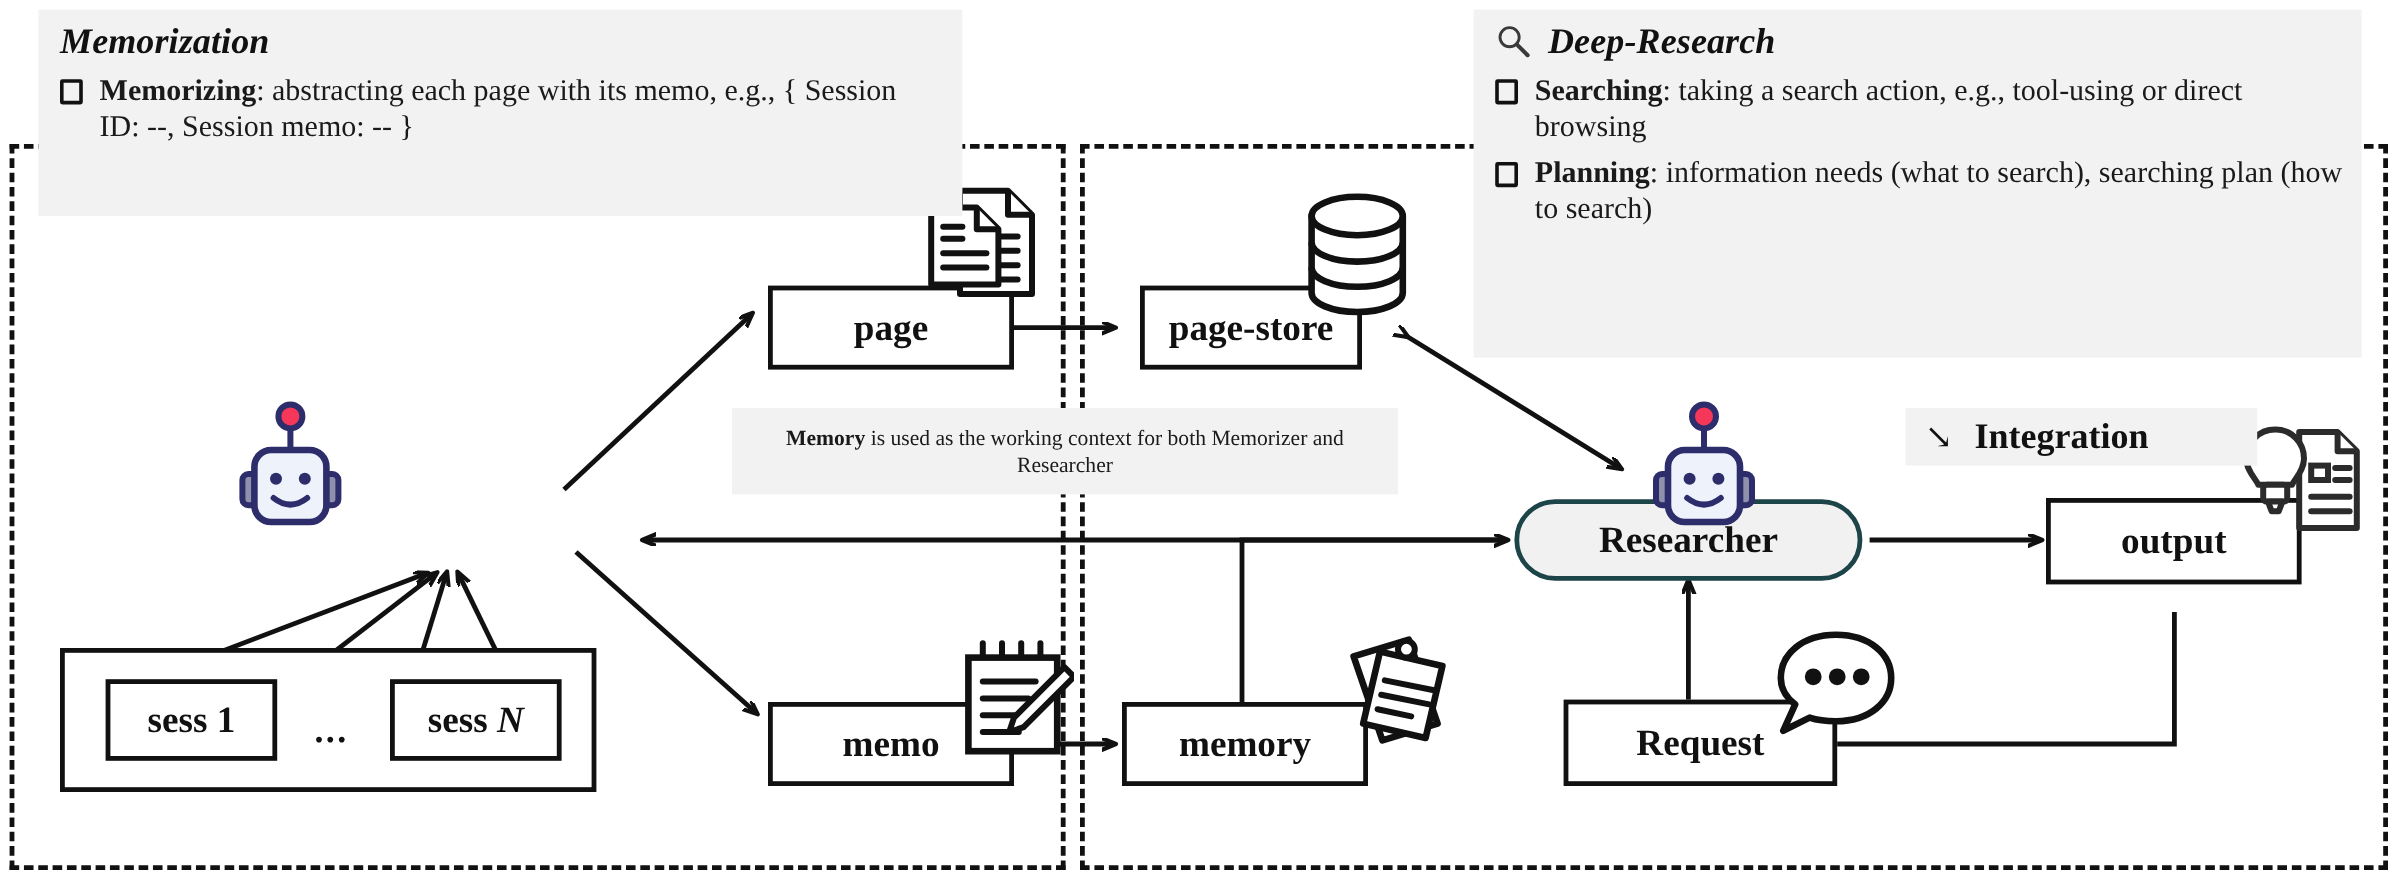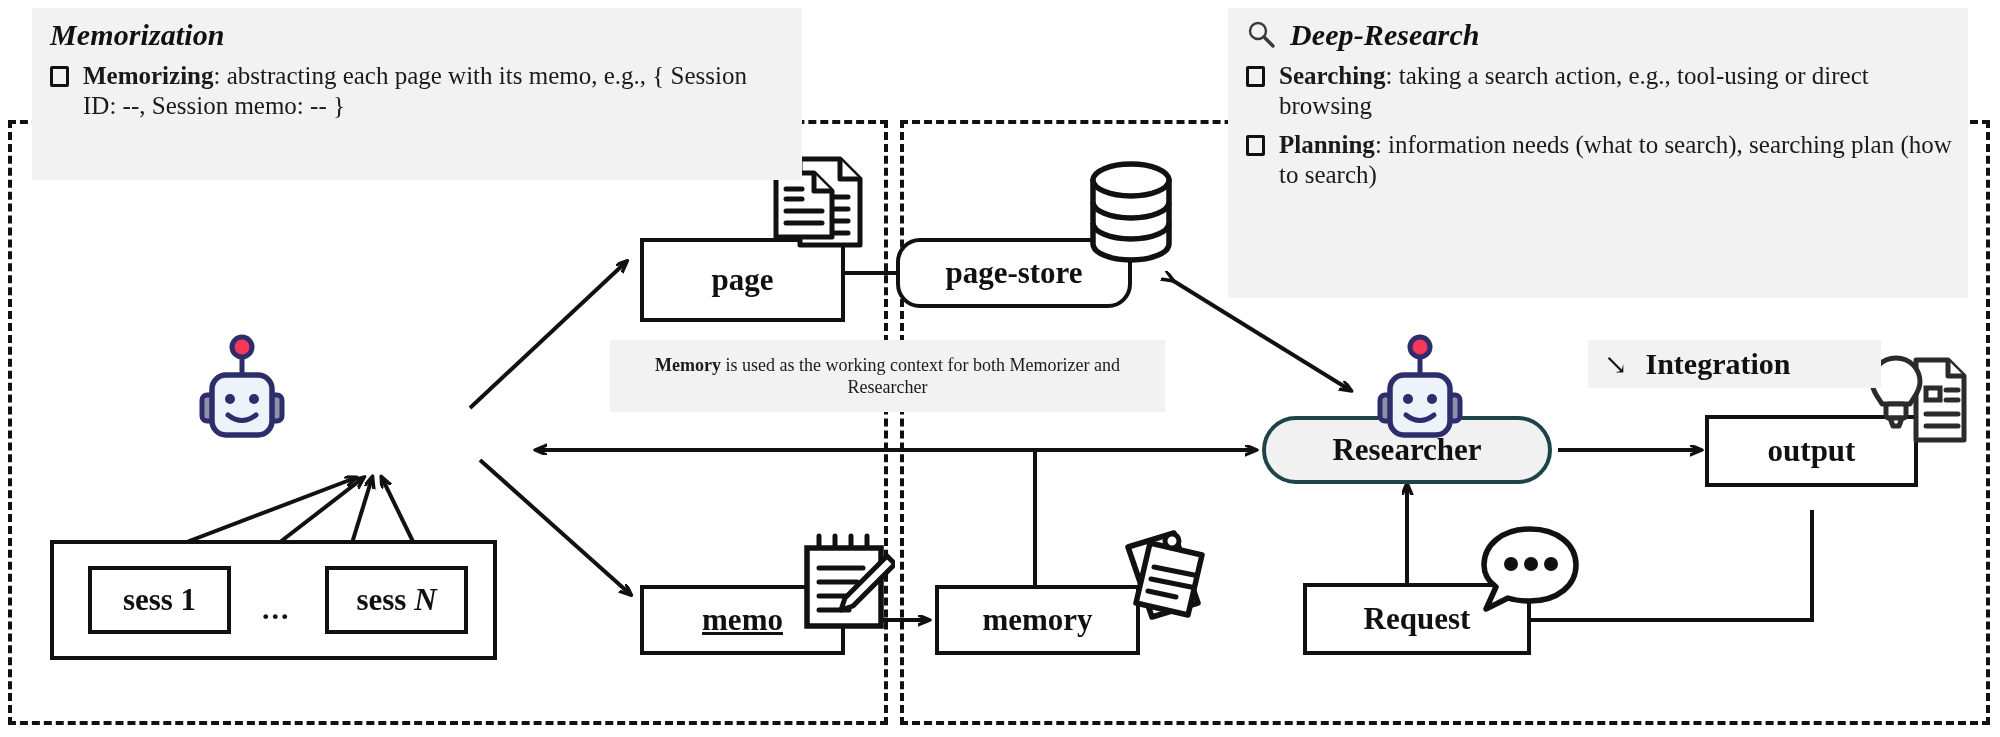--- a/index.html
+++ b/index.html
@@ -79,29 +79,29 @@
       <line x1="1172" y1="280" x2="1350" y2="390" marker-start="url(#ah2)" marker-end="url(#ah)"></line>
 
       <line x1="1407" y1="592" x2="1407" y2="485" marker-end="url(#ah)"></line>
 
       <line x1="1558" y1="450" x2="1700" y2="450" marker-end="url(#ah)"></line>
 
       <path d="M1812,510 L1812,620 L1518,620" marker-end="url(#ah)"></path>
     </g>
   </svg>
 
-  <div class="nodebox lbl" style="left:640px;top:238px;width:205px;height:84px;">
+  <div class="nodebox lbl" style="left:640px;top:238px;width:205px;height:70px;">
     <span>page</span>
   </div>
 
-  <div class="nodebox lbl" style="left:896px;top:238px;width:236px;height:70px;border-radius:24px;">
+  <div class="nodebox lbl" style="left:950px;top:238px;width:185px;height:70px;">
     <span>page-store</span>
   </div>
 
-  <div class="nodebox lbl" style="left:640px;top:585px;width:205px;height:70px;text-decoration:underline;">
+  <div class="nodebox lbl" style="left:640px;top:585px;width:205px;height:70px;">
     <span>memo</span>
   </div>
 
   <div class="nodebox lbl" style="left:935px;top:585px;width:205px;height:70px;">
     <span>memory</span>
   </div>
 
   <div class="nodebox lbl" style="left:1303px;top:583px;width:228px;height:72px;">
     <span>Request</span>
   </div>

